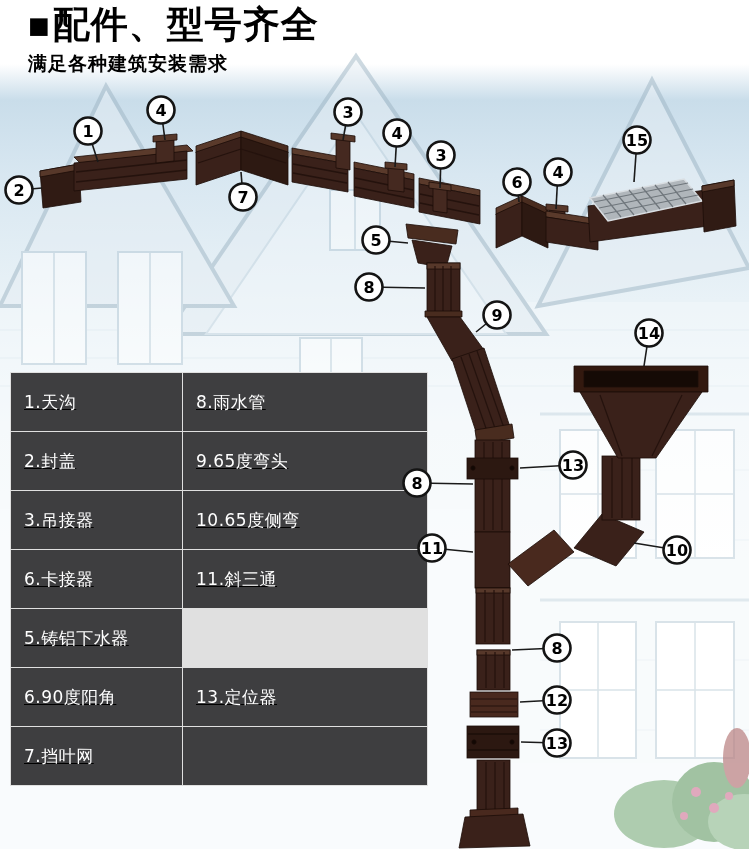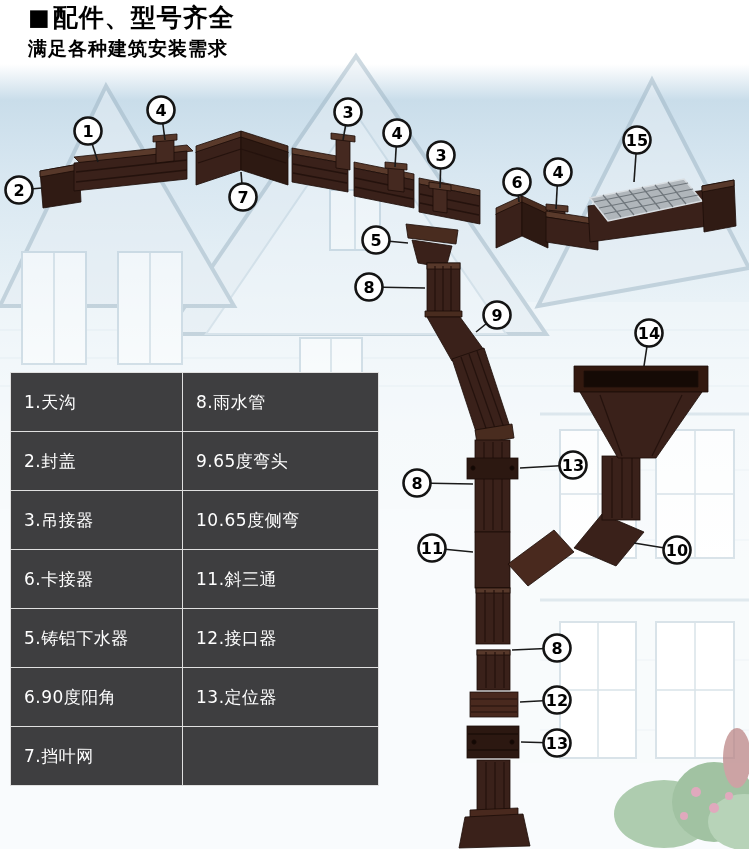--- a/index.html
+++ b/index.html
@@ -8,26 +8,27 @@
     font-family:"DejaVu Sans",sans-serif;
   }
   .layer{position:absolute;left:0;top:0;width:749px;height:849px;}
   .sky{
     background:linear-gradient(180deg,#ffffff 0px,#ffffff 64px,#c9ddea 100px,
       #d8e7f1 175px,#e9f2f7 300px,#f9fcfd 430px,#ffffff 560px);
   }
   .header{position:absolute;top:2px;left:28px;z-index:6;color:#000;}
   .title-row{display:flex;align-items:center;}
   .bullet{font-size:23px;margin-right:3px;line-height:1;}
-  .title{font-size:25px;font-weight:700;letter-spacing:1px;line-height:1.25;}
+  .title{font-size:37px;font-weight:700;letter-spacing:1px;line-height:1.25;}
   .subtitle{font-size:19px;font-weight:700;margin-top:3px;letter-spacing:1px;}
   .legend{
-    position:absolute;left:10px;top:372px;width:369px;z-index:4;
+    position:absolute;left:10px;top:372px;width:418px;z-index:4;
     background:#e0e0e0;padding:1px;display:flex;flex-direction:column;gap:1px;
     box-sizing:border-box;
+    text-decoration:underline;
   }
   .legend-row{display:grid;grid-template-columns:171px 1fr;gap:1px;}
   .legend-cell{
     height:58px;background:rgba(48,48,50,0.92);color:#fff;font-size:17px;
     display:flex;align-items:center;padding-left:13px;box-sizing:border-box;
     letter-spacing:0.5px;
   }
   .callouts{z-index:5;}
   .callout-line{stroke:#1a1a1a;stroke-width:1.6;}
   .callout-circle{fill:#ffffff;stroke:#141414;stroke-width:2.6;}
@@ -313,21 +314,20 @@
     <div class="legend-row">
       <div class="legend-cell">3.吊接器</div>
       <div class="legend-cell">10.65度侧弯</div>
     </div>
     <div class="legend-row">
       <div class="legend-cell">6.卡接器</div>
       <div class="legend-cell">11.斜三通</div>
     </div>
     <div class="legend-row">
       <div class="legend-cell">5.铸铝下水器</div>
-      <div class="legend-cell">12.接口器</div>
     </div>
     <div class="legend-row">
       <div class="legend-cell">6.90度阳角</div>
       <div class="legend-cell">13.定位器</div>
     </div>
     <div class="legend-row">
       <div class="legend-cell">7.挡叶网</div>
       <div class="legend-cell"></div>
     </div>
   </div>

